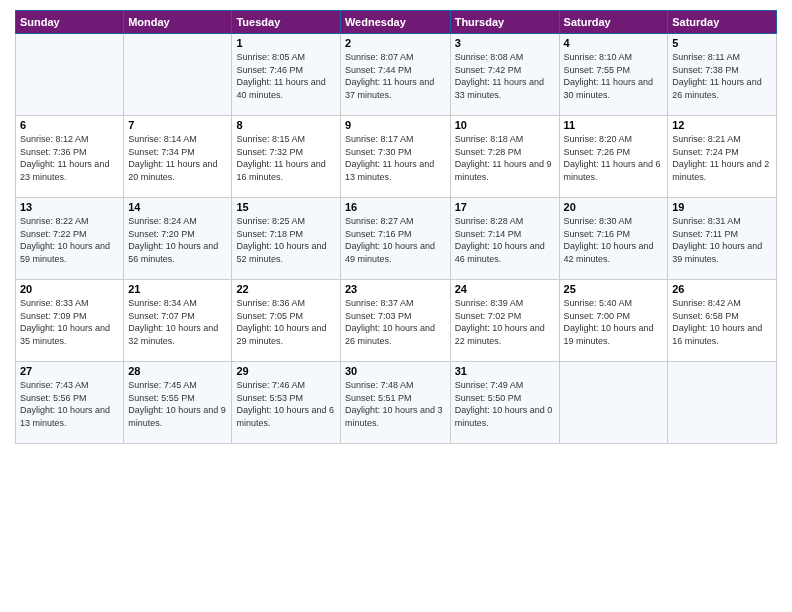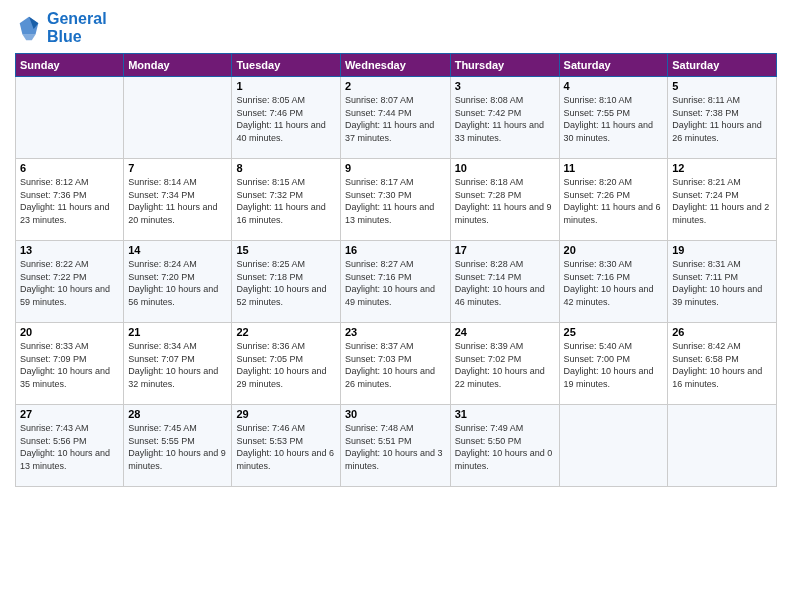--- a/index.html
+++ b/index.html
@@ -84,37 +84,20 @@
       font-size: 9px;
     }
     .empty-cell {
       background-color: #f5f8fc;
     }
   </style>
 </head>
 <body>
 
 <div class="page">
-  <div class="header">
-    <div class="logo">
-      <svg class="logo-icon" viewBox="0 0 30 30" xmlns="http://www.w3.org/2000/svg">
-        <path d="M15 3 L25 10 L22 22 L8 22 L5 10 Z" fill="#2e75c8" opacity="0.8"></path>
-        <path d="M15 3 L25 10 L20 16 Z" fill="#1a5fa8"></path>
-        <path d="M8 22 L22 22 L18 28 L12 28 Z" fill="#2e75c8" opacity="0.6"></path>
-      </svg>
-      <div>
-        <div style="font-size:16px;font-weight:bold;color:#1a6fc4;line-height:1.1">General</div>
-        <div style="font-size:16px;font-weight:bold;color:#1a6fc4;line-height:1.1">Blue</div>
-      </div>
-    </div>
-    <div class="title-block">
-      <div class="month-title"></div>
-      <div class="subtitle"></div>
-    </div>
-  </div>
 
   <table class="calendar">
     <thead>
       <tr>
         <th>Sunday</th>
         <th>Monday</th>
         <th>Tuesday</th>
         <th>Wednesday</th>
         <th>Thursday</th>
         <th>Saturday</th>

